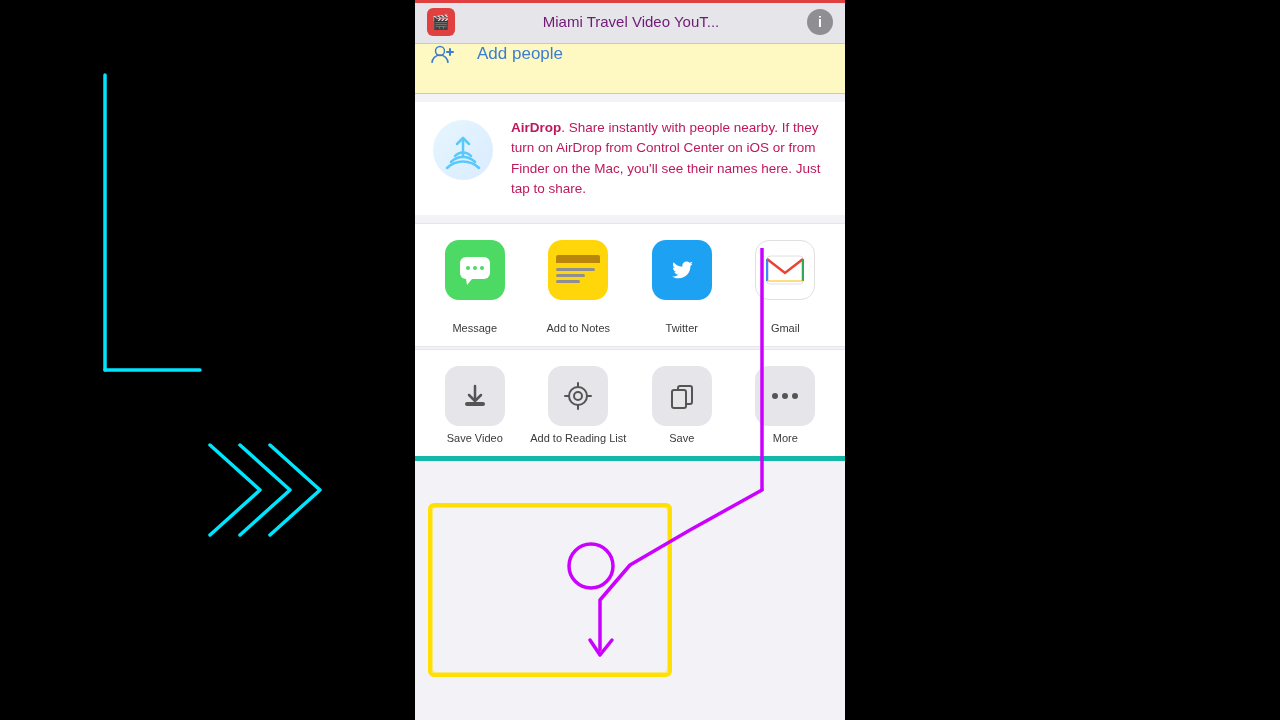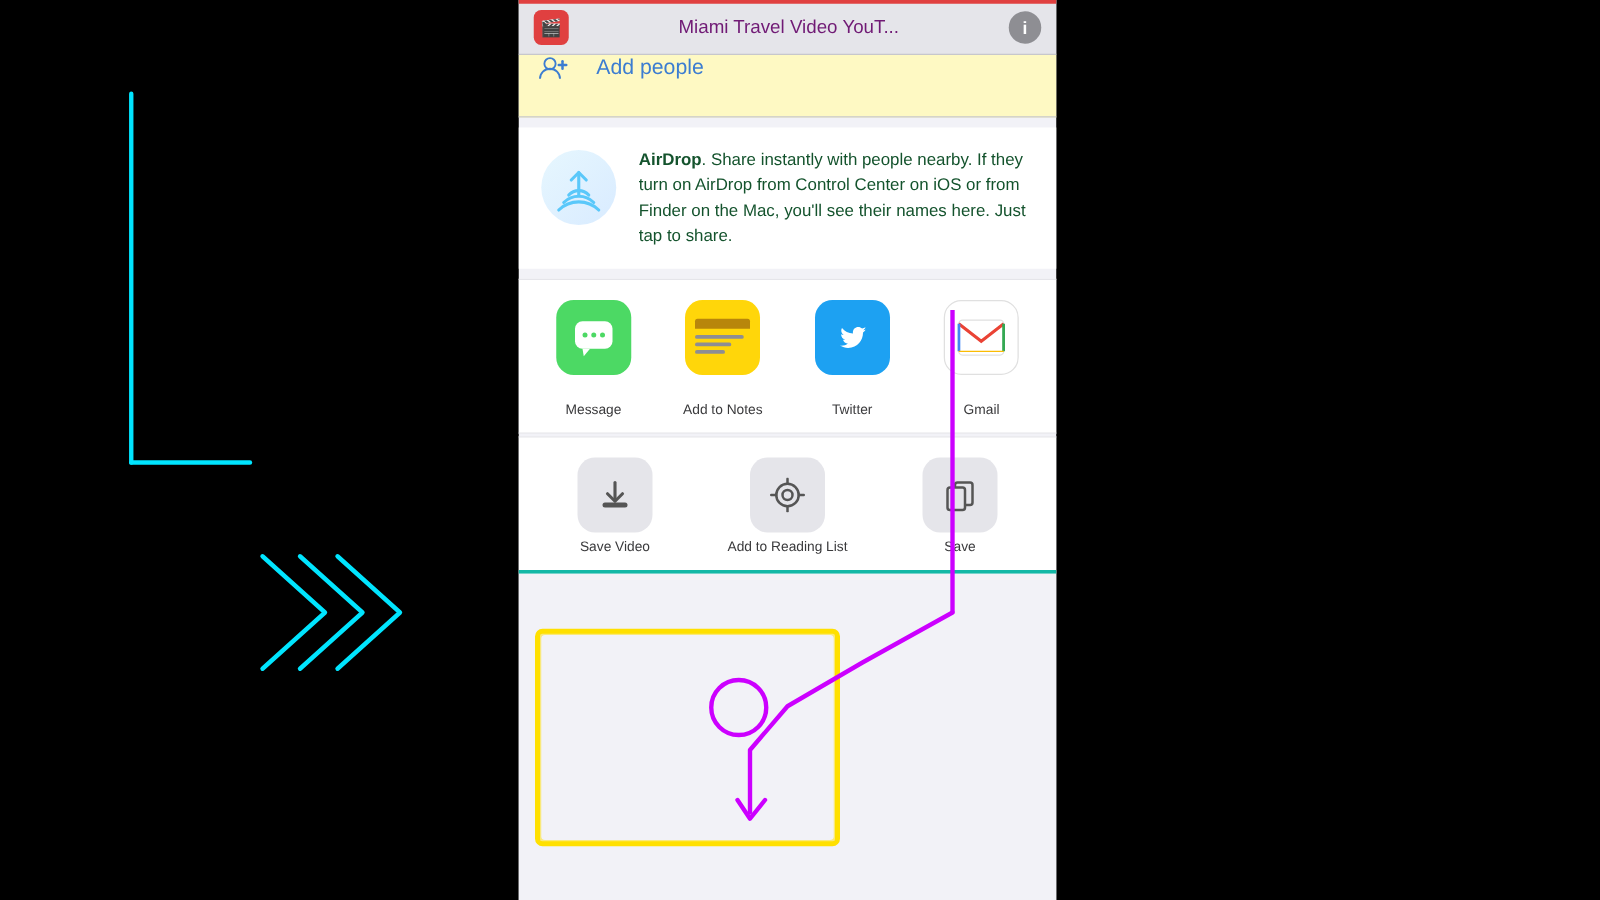--- a/index.html
+++ b/index.html
@@ -126,21 +126,21 @@
     .airdrop-icon-wrap {
       width: 64px;
       height: 64px;
       flex-shrink: 0;
       display: flex;
       align-items: center;
       justify-content: center;
     }
     .airdrop-text {
       font-size: 13.5px;
-      color: #14532d;
+      color: #be185d;
       line-height: 1.5;
     }
     .airdrop-text strong {
       font-weight: 700;
     }
 
     
     .share-row {
       background: #fff;
       margin-top: 8px;
@@ -177,21 +177,21 @@
     }
 
     
     .action-row {
       background: #fff;
       margin-top: 2px;
       padding: 16px 8px 12px;
       display: flex;
       gap: 0;
       border-top: 1px solid #e5e5ea;
-      border-bottom: 3px solid #14b8a6;
+      border-bottom: 5px solid #14b8a6;
     }
     .action-item {
       flex: 1;
       display: flex;
       flex-direction: column;
       align-items: center;
       gap: 6px;
     }
     .action-icon-box {
       width: 60px;
@@ -401,18 +401,28 @@
     <div class="action-item">
       <div class="action-icon-box">
         <svg width="28" height="28" viewBox="0 0 28 28">
           <rect x="10" y="4" width="14" height="18" rx="2" fill="none" stroke="#555" stroke-width="2"></rect>
           <rect x="4" y="8" width="14" height="18" rx="2" fill="#e5e5ea" stroke="#555" stroke-width="2"></rect>
         </svg>
       </div>
       <span class="action-label">Save</span>
     </div>
 
+    <div class="action-item">
+      <div class="action-icon-box">
+        <svg width="28" height="14" viewBox="0 0 28 14">
+          <circle cx="4" cy="7" r="3" fill="#555"></circle>
+          <circle cx="14" cy="7" r="3" fill="#555"></circle>
+          <circle cx="24" cy="7" r="3" fill="#555"></circle>
+        </svg>
+      </div>
+      <span class="action-label">More</span>
+    </div>
 
   </div>
 
   <div class="bottom-area"></div>
 
 </div>
 
 </body></html>

